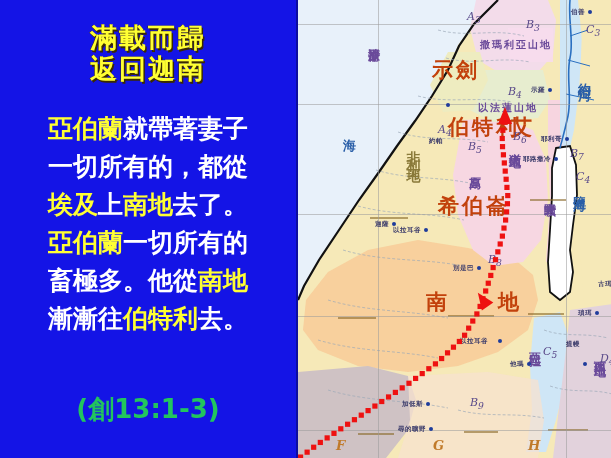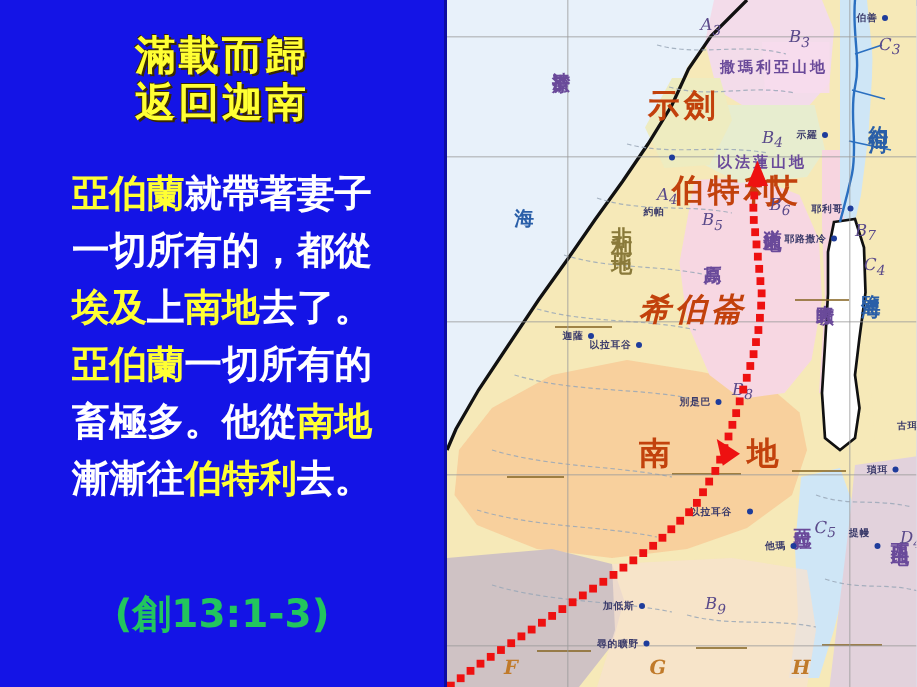--- a/index.html
+++ b/index.html
@@ -200,21 +200,21 @@
     <div class="gridline h" style="left:0;top:24px;width:315px;"></div>
     <div class="gridline h" style="left:0;top:104px;width:315px;"></div>
     <div class="gridline h" style="left:0;top:214px;width:315px;"></div>
     <div class="gridline h" style="left:0;top:316px;width:315px;"></div>
     <div class="gridline h" style="left:0;top:430px;width:315px;"></div>
 
     <div id="map-labels">
         <div class="lbl lbl-major" style="left: 134px; top: 56px;">示劍</div>
         <div class="lbl lbl-major" style="left: 150px; top: 113px;">伯特利</div>
         <div class="lbl lbl-major" style="left: 213px; top: 113px;">艾</div>
-        <div class="lbl lbl-major" style="left: 128px; top: 192px; font-style: italic;">希伯崙</div>
+        <div class="lbl lbl-major" style="left: 140px; top: 192px;">希伯崙</div>
         <div class="lbl lbl-major" style="left: 128px; top: 288px;">南</div>
         <div class="lbl lbl-major" style="left: 200px; top: 288px;">地</div>
         <div class="lbl lbl-area" style="left: 182px; top: 38px;">撒瑪利亞山地</div>
         <div class="lbl lbl-area" style="left: 180px; top: 101px;">以法蓮山地</div>
         <div class="lbl lbl-area-v" style="left: 67px; top: 38px;">沙崙平原</div>
         <div class="lbl lbl-area-v" style="left: 208px; top: 143px;">猶大山地</div>
         <div class="lbl lbl-area-v" style="left: 243px; top: 193px;">大曠野</div>
         <div class="lbl lbl-area-v" style="left: 228px; top: 343px;">亞拉巴</div>
         <div class="lbl lbl-area-v" style="left: 293px; top: 352px;">西珥山地</div>
         <div class="lbl lbl-yellow-v" style="left: 107px; top: 140px;">非利士地</div>
@@ -235,21 +235,21 @@
         <div class="lbl lbl-small" style="left: 77px; top: 220px;">迦薩</div>
         <div class="dot" style="left: 94px; top: 222px;"></div>
         <div class="lbl lbl-small" style="left: 155px; top: 264px;">別是巴</div>
         <div class="dot" style="left: 179px; top: 266px;"></div>
         <div class="lbl lbl-small" style="left: 280px; top: 309px;">瑣珥</div>
         <div class="dot" style="left: 297px; top: 311px;"></div>
         <div class="lbl lbl-small" style="left: 162px; top: 337px;">以拉耳谷</div>
         <div class="dot" style="left: 200px; top: 339px;"></div>
         <div class="lbl lbl-small" style="left: 212px; top: 360px;">他瑪</div>
         <div class="dot" style="left: 229px; top: 362px;"></div>
-        <div class="lbl lbl-small" style="left: 268px; top: 351px;">提幔</div>
+        <div class="lbl lbl-small" style="left: 268px; top: 340px;">提幔</div>
         <div class="dot" style="left: 285px; top: 362px;"></div>
         <div class="lbl lbl-small" style="left: 104px; top: 400px;">加低斯</div>
         <div class="dot" style="left: 128px; top: 402px;"></div>
         <div class="lbl lbl-small" style="left: 95px; top: 226px;">以拉耳谷</div>
         <div class="dot" style="left: 126px; top: 228px;"></div>
         <div class="lbl lbl-small" style="left: 100px; top: 425px;">尋的曠野</div>
         <div class="dot" style="left: 131px; top: 427px;"></div>
         <div class="lbl lbl-small" style="left: 300px; top: 280px;">古珥</div>
         <div class="lbl lbl-grid" style="left: 169px; top: 10px;"><span>A</span><sub>3</sub></div>
         <div class="lbl lbl-grid" style="left: 228px; top: 18px;"><span>B</span><sub>3</sub></div>

